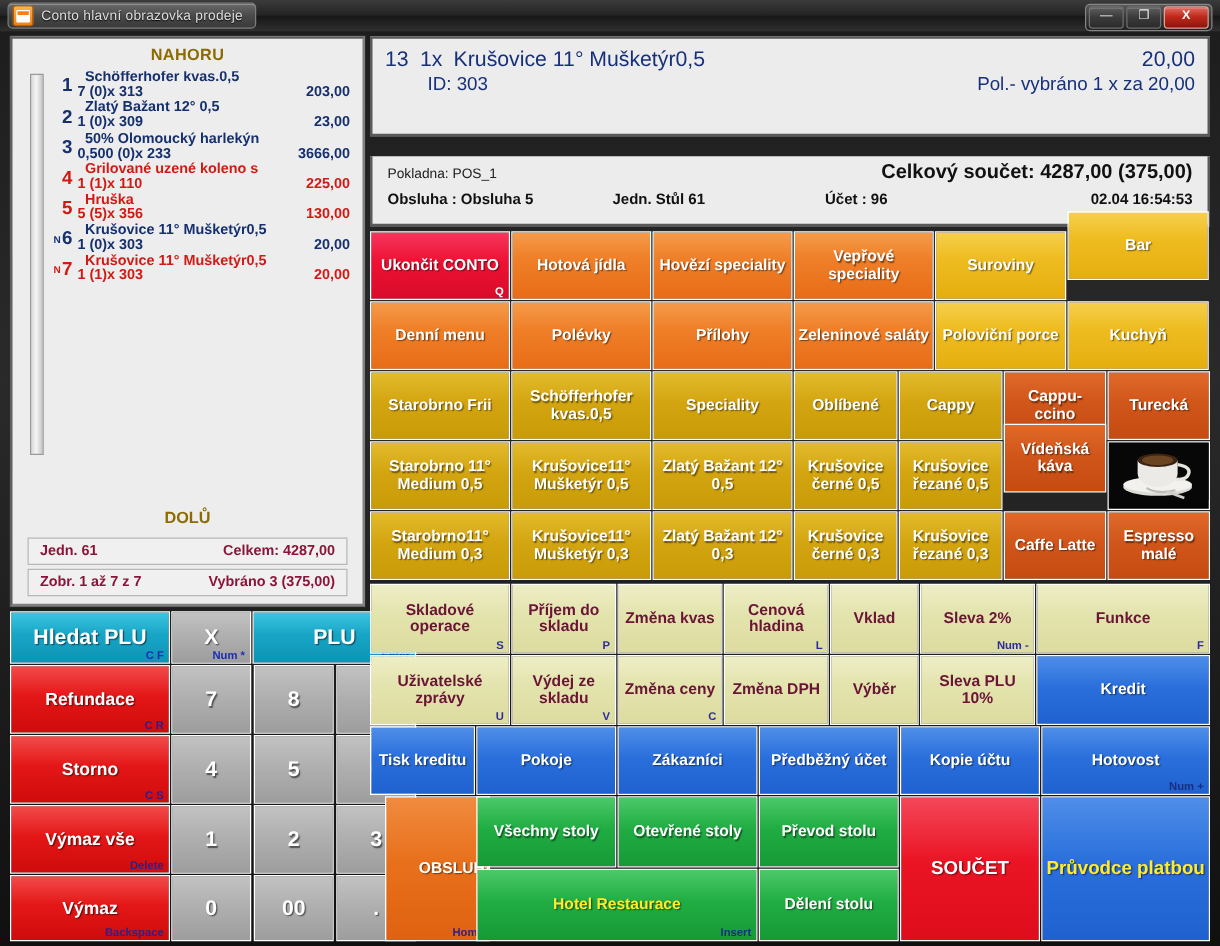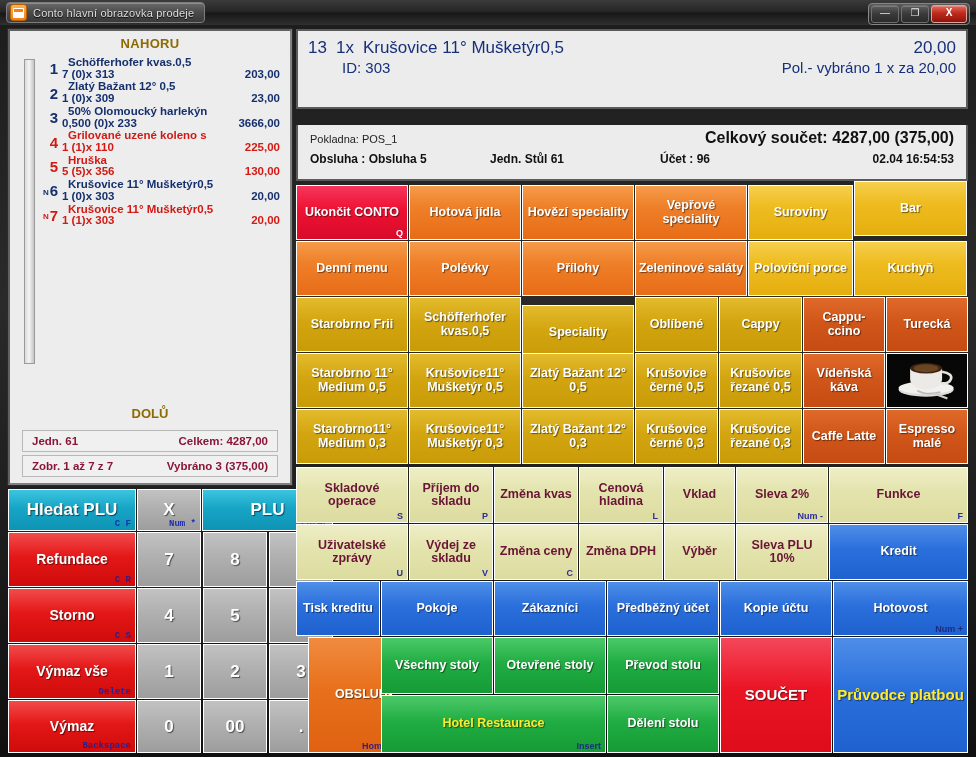--- a/index.html
+++ b/index.html
@@ -148,21 +148,21 @@
     position:absolute;
     border:1px solid #ffffff;
     box-sizing:border-box;
     display:flex; align-items:center; justify-content:center;
     color:#fff; font-weight:bold;
     text-shadow: 1px 1px 1px rgba(0,0,0,.55);
     overflow:hidden;
   }
   .kbtn .hint {
     position:absolute; right:4px; bottom:1px;
-    font-size:9px; color:#1b2db5; text-shadow:none; font-weight:bold;font-family:Liberation Mono, monospace;
+    font-size:9px; color:#1b2db5; text-shadow:none; font-weight:bold;
   }
   .kbtn.cyan  { background: linear-gradient(180deg,#3cc5e0 0%,#17a5c6 45%,#0e93b4 100%); font-size:17px;}
   .kbtn.red   { background: linear-gradient(180deg,#f24b4b 0%,#e41717 45%,#cf0b0b 100%); font-size:14px;}
   .kbtn.gray  { background: linear-gradient(180deg,#c2c2c2 0%,#b0b0b0 45%,#9d9d9d 100%); font-size:17px; color:#fff;}
   .kbtn.red .hint { color:#2c1f8e;padding-left:32px; }
   .kbtn .lbl { text-align:center; line-height:1.05; }
 
   
   #right-panel { position:absolute; left:296px; top:4px; width:672px; height:724px; }
 
@@ -453,21 +453,21 @@
             <span class="lbl">Hovězí
 speciality</span>
           </div>
           <div class="gbtn c-orange" style="left: 339px; top: 156px; width: 112px; height: 55px;">
             <span class="lbl">Vepřové
 speciality</span>
           </div>
           <div class="gbtn c-gold" style="left: 452px; top: 156px; width: 105px; height: 55px;">
             <span class="lbl">Suroviny</span>
           </div>
-          <div class="gbtn c-gold" style="left: 558px; top: 152px; width: 113px; height: 55px;">
+          <div class="gbtn c-gold" style="left: 558px; top: 140px; width: 113px; height: 55px;">
             <span class="lbl">Bar</span>
           </div>
           <div class="gbtn c-orange" style="left: 0px; top: 212px; width: 112px; height: 55px;">
             <span class="lbl">Denní menu</span>
           </div>
           <div class="gbtn c-orange" style="left: 113px; top: 212px; width: 112px; height: 55px;">
             <span class="lbl">Polévky</span>
           </div>
           <div class="gbtn c-orange" style="left: 226px; top: 212px; width: 112px; height: 55px;">
             <span class="lbl">Přílohy</span>
@@ -483,21 +483,21 @@
           <div class="gbtn c-gold" style="left: 558px; top: 212px; width: 113px; height: 55px;">
             <span class="lbl">Kuchyň</span>
           </div>
           <div class="gbtn c-darkgold" style="left: 0px; top: 268px; width: 112px; height: 55px;">
             <span class="lbl">Starobrno Frii</span>
           </div>
           <div class="gbtn c-darkgold" style="left: 113px; top: 268px; width: 112px; height: 55px;">
             <span class="lbl">Schöfferhofer
 kvas.0,5</span>
           </div>
-          <div class="gbtn c-darkgold" style="left: 226px; top: 276px; width: 112px; height: 55px;">
+          <div class="gbtn c-darkgold" style="left: 226px; top: 268px; width: 112px; height: 55px;">
             <span class="lbl">Speciality</span>
           </div>
           <div class="gbtn c-darkgold" style="left: 339px; top: 268px; width: 83px; height: 55px;">
             <span class="lbl">Oblíbené</span>
           </div>
           <div class="gbtn c-darkgold" style="left: 423px; top: 268px; width: 83px; height: 55px;">
             <span class="lbl">Cappy</span>
           </div>
           <div class="gbtn c-brown" style="left: 507px; top: 268px; width: 82px; height: 55px;">
             <span class="lbl">Cappu-
@@ -519,21 +519,21 @@
 12° 0,5</span>
           </div>
           <div class="gbtn c-darkgold" style="left: 339px; top: 324px; width: 83px; height: 55px;">
             <span class="lbl">Krušovice
 černé 0,5</span>
           </div>
           <div class="gbtn c-darkgold" style="left: 423px; top: 324px; width: 83px; height: 55px;">
             <span class="lbl">Krušovice
 řezané 0,5</span>
           </div>
-          <div class="gbtn c-brown" style="left: 507px; top: 324px; width: 82px; height: 55px;">
+          <div class="gbtn c-brown" style="left: 507px; top: 310px; width: 82px; height: 55px;">
             <span class="lbl">Vídeňská
 káva</span>
           </div>
           <div class="gbtn coffee-btn" style="left: 590px; top: 324px; width: 82px; height: 55px;">
             <svg class="coffee-art" viewBox="0 0 90 52" preserveAspectRatio="xMidYMid meet">
               <rect x="0" y="0" width="90" height="52" fill="#070707"></rect>
               <ellipse cx="44" cy="40" rx="31" ry="8" fill="#dcdcd8"></ellipse>
               <ellipse cx="44" cy="38" rx="31" ry="7" fill="#f2f1ee"></ellipse>
               <path d="M26 16 h36 v12 a18 12 0 0 1 -36 0 z" fill="#eceae6"></path>
               <ellipse cx="44" cy="16" rx="18" ry="6" fill="#3b2413"></ellipse>

